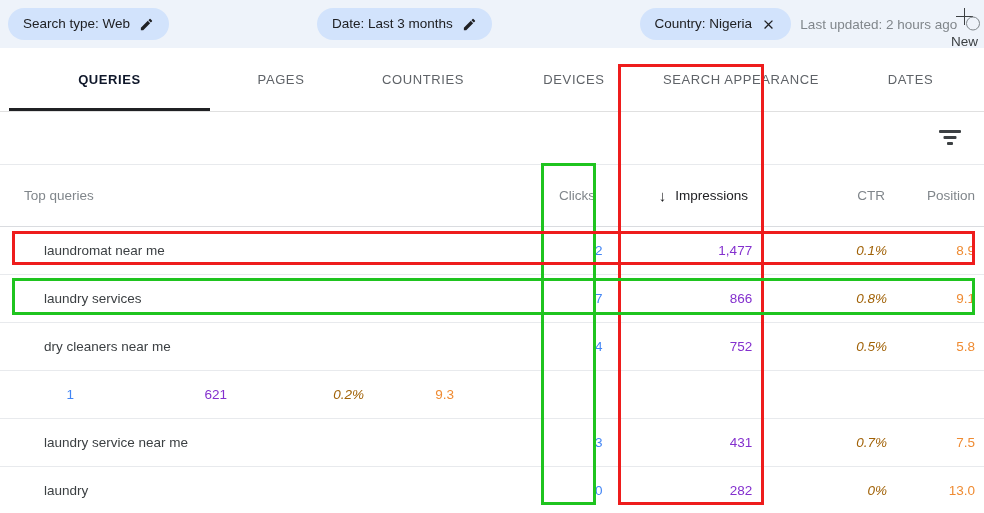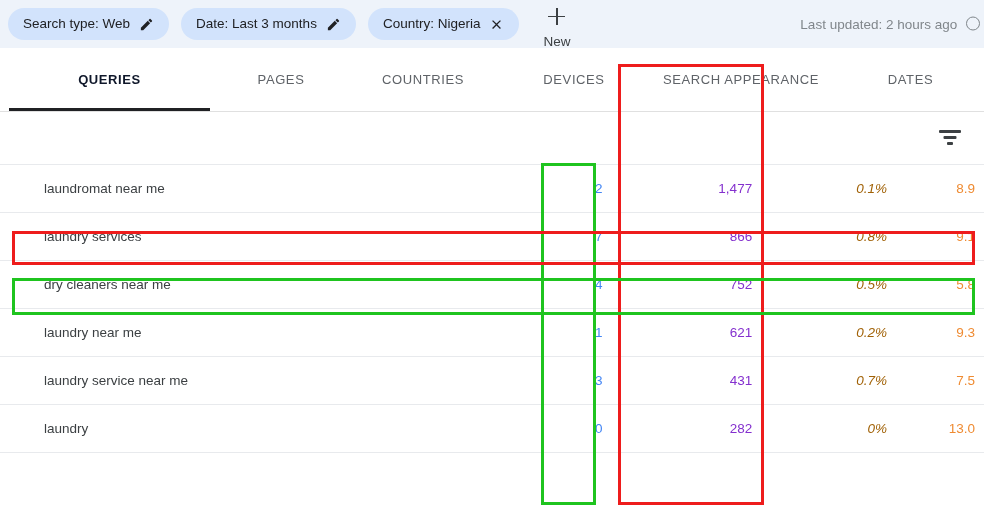--- a/index.html
+++ b/index.html
@@ -27,20 +27,21 @@
   
   .filter-bar {
     position: absolute;
     left: 0; top: 0;
     width: 984px; height: 48px;
     background: #eef3fa;
     display: flex;
     align-items: center;
     padding-left: 8px;
     gap: 12px;
+    justify-content: space-between;
   }
 
   .chip {
     display: inline-flex;
     align-items: center;
     gap: 9px;
     height: 32px;
     padding: 0 15px;
     border-radius: 16px;
     background: #d2e3fc;
@@ -289,20 +290,30 @@
   <div class="toolbar">
     <div class="filter-icon">
       <i></i>
         <i></i>
         <i></i>
     </div>
   </div>
 
   <div class="table">
 
+    <div class="row header">
+      <div class="c-query">Top queries</div>
+      <div class="c-clicks">Clicks</div>
+      <div class="c-impr">
+        <span class="sort-arrow">↓</span>
+        <span>Impressions</span>
+      </div>
+      <div class="c-ctr">CTR</div>
+      <div class="c-pos">Position</div>
+    </div>
 
     <div class="row data">
       <div class="c-query">laundromat near me</div>
       <div class="c-clicks v-clicks">2</div>
       <div class="c-impr v-impr">1,477</div>
       <div class="c-ctr v-ctr">0.1%</div>
       <div class="c-pos v-pos">8.9</div>
     </div>
 
     <div class="row data">
@@ -315,21 +326,20 @@
 
     <div class="row data">
       <div class="c-query">dry cleaners near me</div>
       <div class="c-clicks v-clicks">4</div>
       <div class="c-impr v-impr">752</div>
       <div class="c-ctr v-ctr">0.5%</div>
       <div class="c-pos v-pos">5.8</div>
     </div>
 
     <div class="row data">
-      <div class="c-query">laundry near me</div>
       <div class="c-clicks v-clicks">1</div>
       <div class="c-impr v-impr">621</div>
       <div class="c-ctr v-ctr">0.2%</div>
       <div class="c-pos v-pos">9.3</div>
     </div>
 
     <div class="row data">
       <div class="c-query">laundry service near me</div>
       <div class="c-clicks v-clicks">3</div>
       <div class="c-impr v-impr">431</div>

